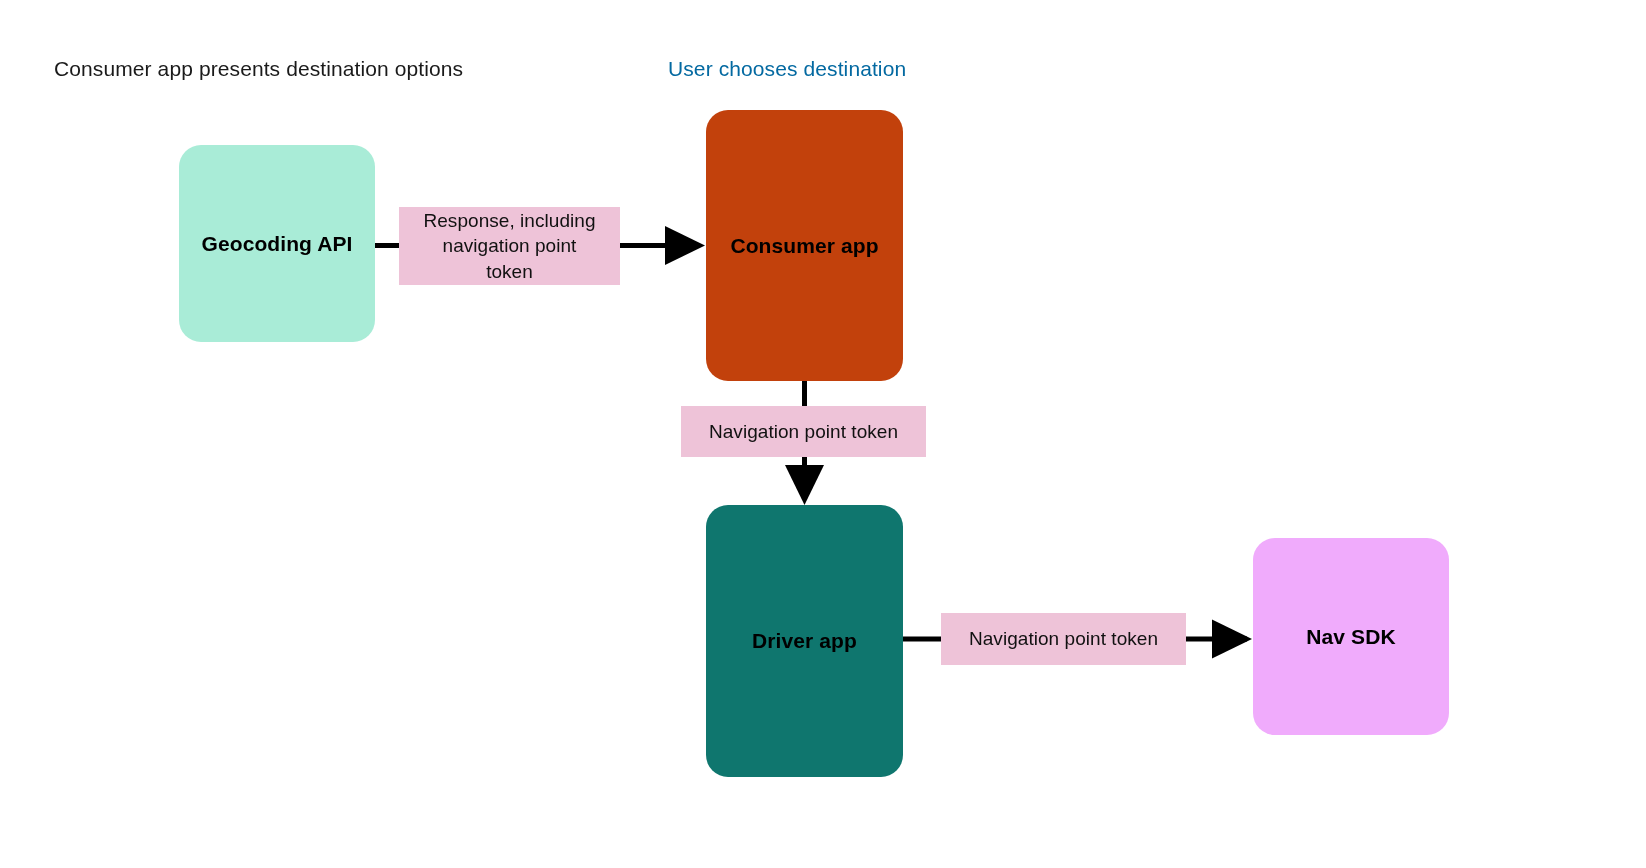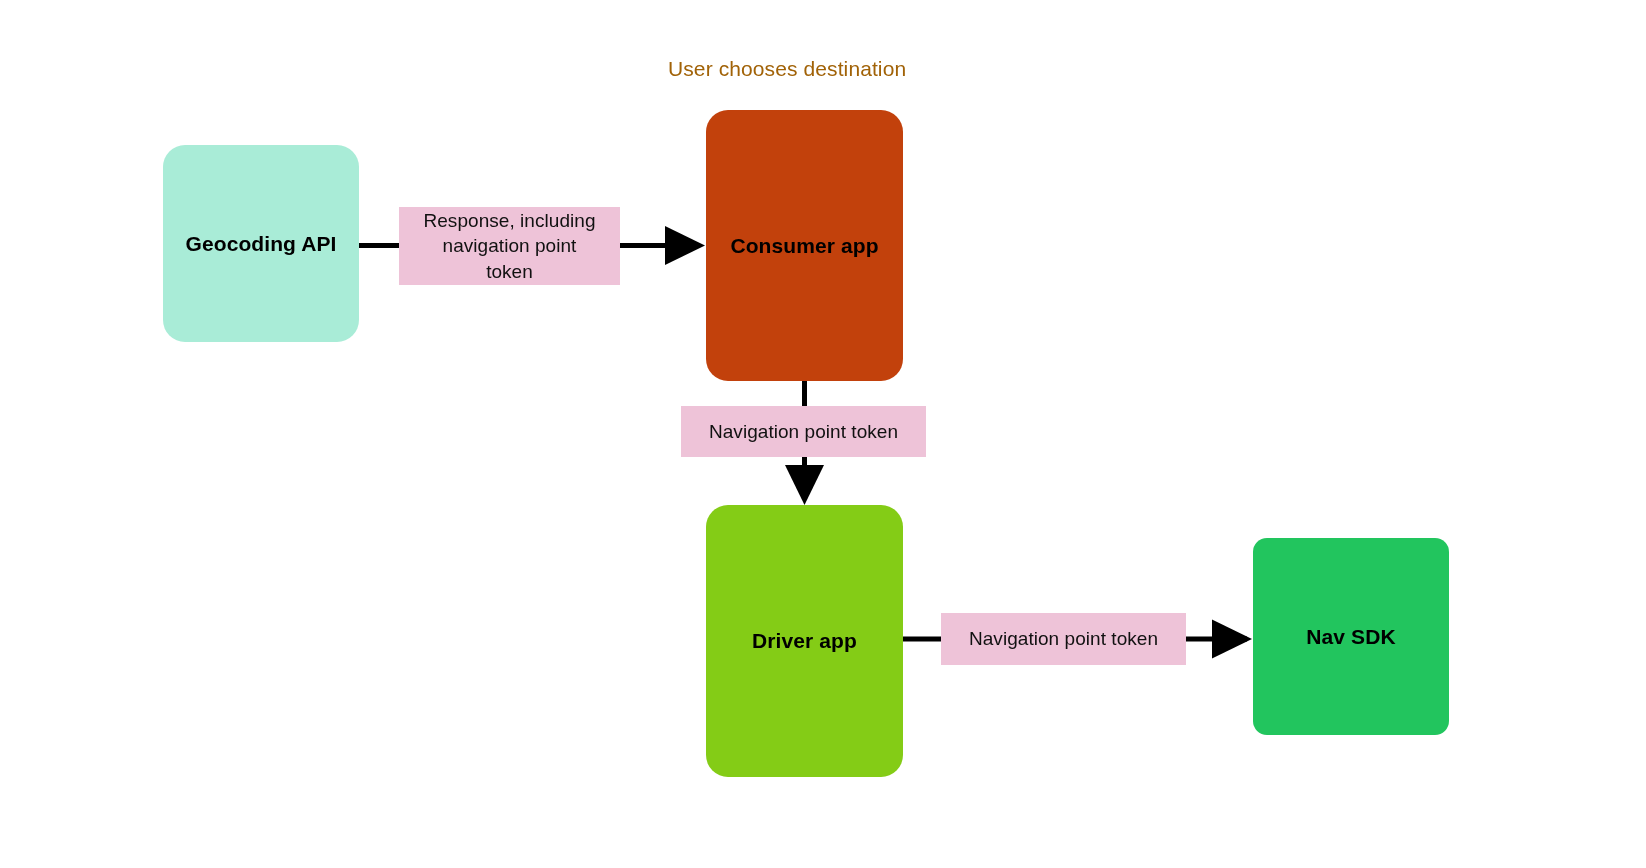--- a/index.html
+++ b/index.html
@@ -95,21 +95,22 @@
     left: 0; top: 0;
     width: 1646px; height: 868px;
     pointer-events: none;
   }
 </style>
 </head>
 <body>
 
 <div id="diagram-root" style="background: rgb(255, 255, 255);">
 
-  <div class="col-header" id="header-col-2" style="color: #a16207;">User chooses destination</div>
+  <div class="col-header" id="header-col-1" style="color: rgb(26, 26, 26);">Consumer app presents destination options</div>
+  <div class="col-header" id="header-col-2" style="color: #0369a1;">User chooses destination</div>
 
   <svg id="edge-layer" width="1646" height="868" viewBox="0 0 1646 868">
     <defs>
       <marker id="arrow-right" markerWidth="9" markerHeight="9" refX="7.4" refY="4.5" orient="auto" markerUnits="strokeWidth">
         <path d="M0.4,0.6 L8.4,4.5 L0.4,8.4 Z" fill="#000000"></path>
       </marker>
       <marker id="arrow-down" markerWidth="9" markerHeight="9" refX="7.4" refY="4.5" orient="auto" markerUnits="strokeWidth">
         <path d="M0.4,0.6 L8.4,4.5 L0.4,8.4 Z" fill="#000000"></path>
       </marker>
     </defs>
@@ -120,33 +121,33 @@
 
     <line x1="804.5" y1="381" x2="804.5" y2="407" stroke="#000000" stroke-width="5"></line>
 
     <line x1="804.5" y1="456" x2="804.5" y2="500" stroke="#000000" stroke-width="5" marker-end="url(#arrow-down)"></line>
 
     <line x1="903" y1="639" x2="942" y2="639" stroke="#000000" stroke-width="5"></line>
 
     <line x1="1186" y1="639" x2="1247" y2="639" stroke="#000000" stroke-width="5" marker-end="url(#arrow-right)"></line>
   </svg>
 
-  <div class="node" id="node-geocoding-api" style="background: rgb(169, 236, 215);">
+  <div class="node" id="node-geocoding-api" style="background: rgb(169, 236, 215); margin-left: 16px;">
     <span class="node-label">Geocoding API</span>
   </div>
 
   <div class="node" id="node-consumer-app" style="background: #c2410c;">
     <span class="node-label">Consumer app</span>
   </div>
 
-  <div class="node" id="node-driver-app" style="background: #84cc16;">
+  <div class="node" id="node-driver-app" style="background: #0f766e;">
     <span class="node-label">Driver app</span>
   </div>
 
-  <div class="node" id="node-nav-sdk" style="background: #22c55e; border-radius: 14px;">
+  <div class="node" id="node-nav-sdk" style="background: #f0abfc;">
     <span class="node-label">Nav SDK</span>
   </div>
 
   <div class="edge-label" id="edge-label-response" style="background: rgb(238, 195, 216);">
     <span>Response, including<br>navigation point<br>token</span>
   </div>
 
   <div class="edge-label" id="edge-label-nav-token-vertical" style="background: rgb(238, 195, 216);">
     <span>Navigation point token</span>
   </div>

